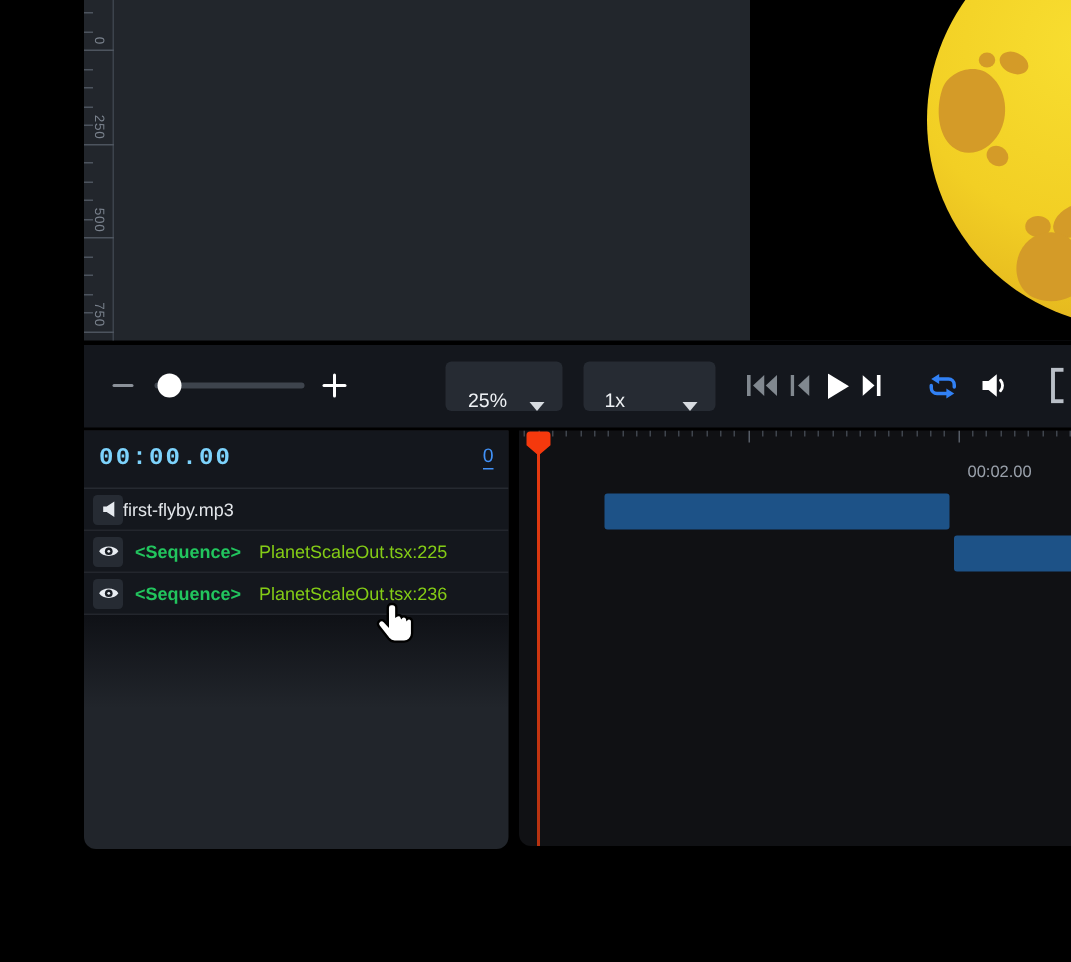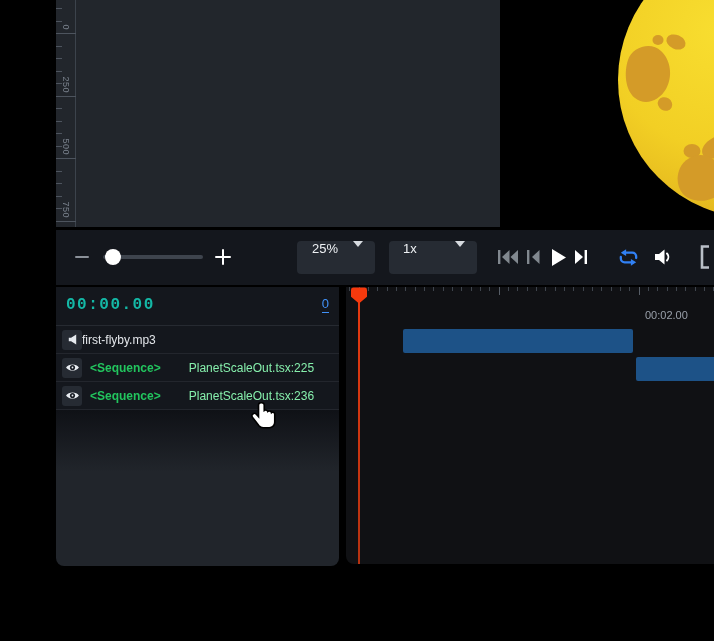--- a/index.html
+++ b/index.html
@@ -21,45 +21,45 @@
   .tbtn{position:absolute;display:flex;align-items:center;justify-content:center;cursor:pointer;}
   .minus-btn{left:14px;top:17px;width:24px;height:20px;}
   .minus-line{width:14px;height:2px;background:#8b9199;border-radius:1px;}
   .plus-btn{left:155px;top:17px;width:24px;height:20px;}
   .plus-v{position:absolute;width:2px;height:16px;background:#fff;border-radius:1px;}
   .plus-h{position:absolute;width:16px;height:2px;background:#fff;border-radius:1px;}
   .slider{position:absolute;left:47px;top:17px;width:100px;height:20px;cursor:pointer;}
   .slider .track{position:absolute;left:0;top:8px;width:100%;height:4px;background:#3e444d;border-radius:2px;}
   .slider .knob{position:absolute;left:2px;top:2px;width:16px;height:16px;background:#fff;border-radius:50%;}
   .dropdown{position:absolute;top:11px;height:33px;background:#262b33;border-radius:4px;
-       display:flex;align-items:flex-start;cursor:pointer;color:#eef1f4;font-size:13px;}
+       display:flex;align-items:flex-end;cursor:pointer;color:#eef1f4;font-size:13px;}
   .dd-zoom{left:241px;width:78px;padding-left:15px;}
   .dd-rate{left:333px;width:88px;padding-left:14px;}
   .caret{width:0;height:0;border-left:5px solid transparent;border-right:5px solid transparent;
        border-top:6px solid #d7dbe0;margin-left:auto;margin-right:12px;}
 
   
   .tl-left{position:absolute;left:56px;top:287px;width:283px;height:279px;background:#21252b;
        border-radius:0 0 8px 8px;overflow:hidden;}
   .tl-dark{position:absolute;left:0;top:0;right:0;height:123px;background:#14171d;}
   .tl-fade{position:absolute;left:0;top:123px;right:0;height:62px;
        background:linear-gradient(#0f1116,rgba(15,17,22,0));}
   .tl-header{position:absolute;left:0;top:0;right:0;height:39px;border-bottom:1px solid #262a31;}
-  .time-display{position:absolute;left:10px;top:9px;color:#14b8a6;font-family:"Liberation Mono",monospace;
+  .time-display{position:absolute;left:10px;top:9px;color:#7dd3fc;font-family:"Liberation Mono",monospace;
        font-weight:bold;font-size:16px;letter-spacing:1.5px;}
   .frame-link{position:absolute;right:10px;top:10px;color:#4191f7;font-size:13px;cursor:pointer;
        border-bottom:1px solid #4191f7;padding-bottom:1px;line-height:14px;}
   .track-row{position:absolute;left:0;right:0;height:28px;border-bottom:1px solid #23262d;
        display:flex;align-items:center;}
   .row-0{top:39px;} .row-1{top:67px;} .row-2{top:95px;}
   .icon-box{width:20px;height:20px;margin-left:6px;background:#262b33;border-radius:3px;
        display:flex;align-items:center;justify-content:center;flex:none;}
   .track-label{color:#e3e6ea;font-size:12px;white-space:nowrap;}
   .seq-tag{color:#22c55e;font-size:12px;font-weight:bold;margin-left:8px;white-space:nowrap;}
-  .seq-src{color:#86efac;font-size:12px;margin-left:28px;white-space:nowrap;}
+  .seq-src{color:#84cc16;font-size:12px;margin-left:12px;white-space:nowrap;}
 
   .tl-right{position:absolute;left:346px;top:287px;width:368px;height:277px;background:#101114;
        border-radius:0 0 0 8px;overflow:hidden;}
   .tick{position:absolute;top:0;width:1px;height:4px;background:#3f454d;}
   .tick-major{height:8px;background:#565d66;}
   .tr-time-label{position:absolute;top:9px;font-size:11px;color:#99a0aa;white-space:nowrap;}
   .clip{position:absolute;height:24px;background:#1d5287;border-radius:2px;}
   .playhead-line{position:absolute;left:12px;top:15px;width:2px;height:546px;
        background:linear-gradient(#e83a10,#7e2a12);}
   .playhead-flag{position:absolute;left:4px;top:0;}

